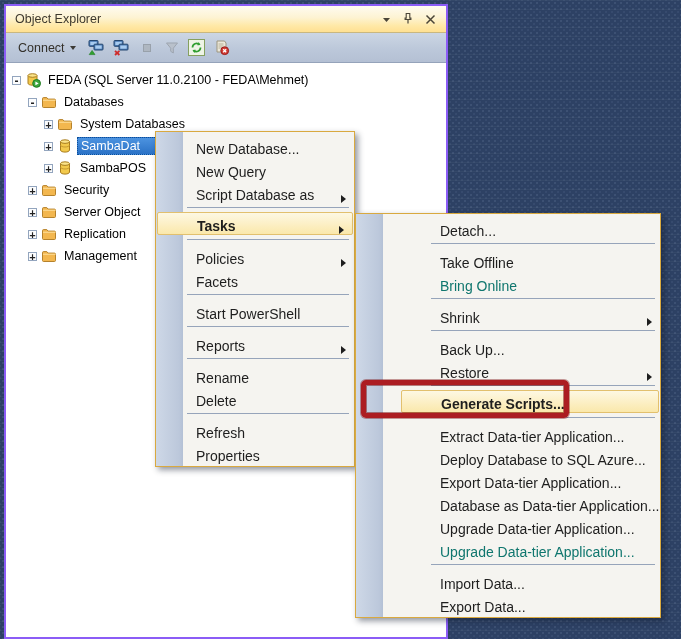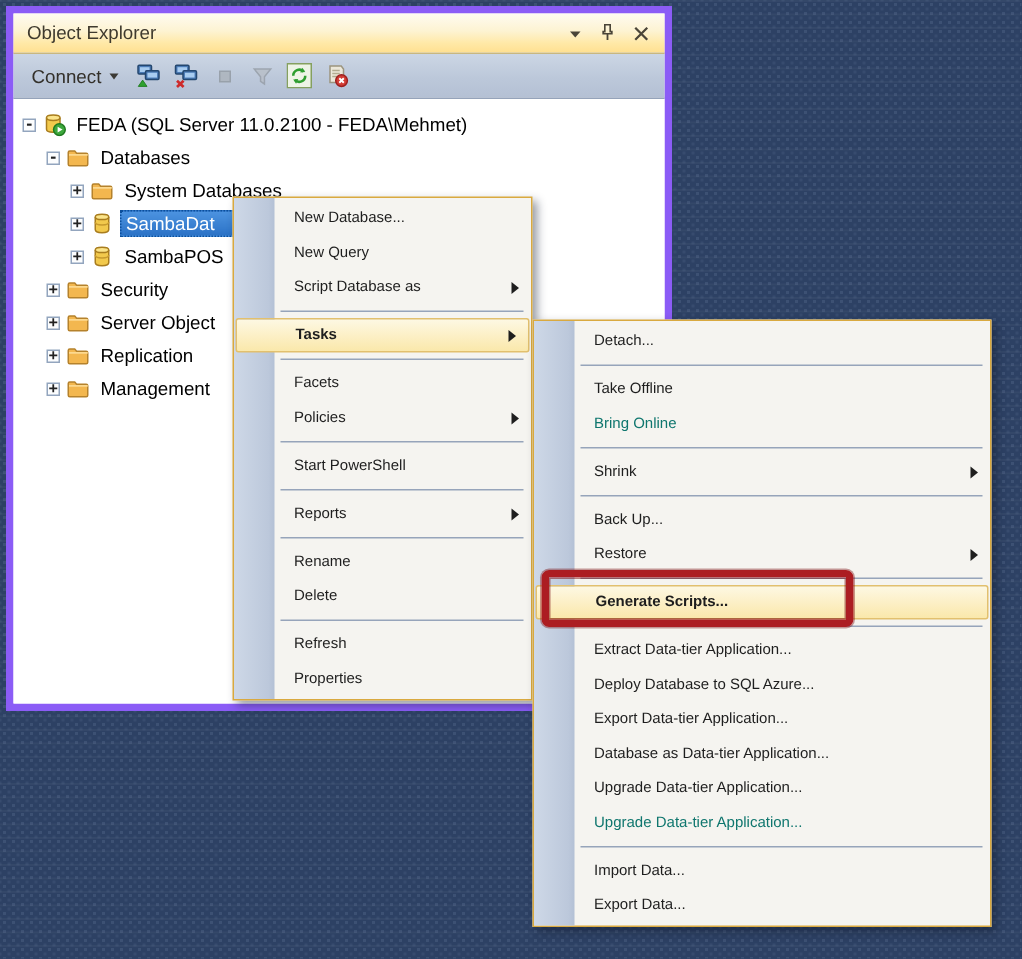--- a/index.html
+++ b/index.html
@@ -9,22 +9,22 @@
     background-color:#2d4164;
     background-image:
       radial-gradient(rgba(140,160,195,.16) 1px, transparent 1.3px),
       radial-gradient(rgba(140,160,195,.10) 1px, transparent 1.3px),
       linear-gradient(rgba(255,255,255,.035) 1px, transparent 1px);
     background-size:6px 6px,6px 6px,100% 9px;
     background-position:0 0,3px 3px,0 0;
   }
   
   .panel{
-    position:absolute;left:4px;top:4px;width:444px;height:470px;
-    border:5px solid #8b5cf6;box-sizing:border-box;
+    position:absolute;left:4px;top:4px;width:444px;height:635px;
+    border:2px solid #8b5cf6;box-sizing:border-box;
     display:flex;flex-direction:column;background:#fff;justify-content:center;
   }
   .titlebar{
     height:26px;flex:0 0 26px;display:flex;align-items:center;
     background:linear-gradient(180deg,#fefbf1 0%,#fdf3d2 45%,#ffe9a8 75%,#ffe091 100%);
     border-bottom:1px solid #c9b77f;padding:0 6px 0 9px;
   }
   .titlebar .title{font-size:12.5px;color:#3f3a2e;flex:1 1 auto;}
   .winbtn{width:20px;height:18px;display:flex;align-items:center;justify-content:center;margin-left:2px;border-radius:2px;}
   .winbtn svg{display:block;}
@@ -57,40 +57,40 @@
   .menu{
     position:absolute;box-sizing:border-box;background:#f5f4f0;
     border:1px solid #d9a93f;box-shadow:3px 3px 6px rgba(15,25,45,.45);
     padding:2px 0;
   }
   .menu .strip{
     position:absolute;left:0;top:0;bottom:0;width:27px;
     background:linear-gradient(90deg,#ced8e7 0%,#bcc8db 85%,#b3c0d5 100%);
   }
   .menu-item{
-    position:relative;height:23px;display:flex;align-items:center;
-    padding-left:40px;padding-right:8px;font-size:10px;color:#1e1e1e;
+    position:relative;height:23px;display:flex;align-items:flex-end;
+    padding-left:40px;padding-right:8px;font-size:14px;color:#1e1e1e;
     box-sizing:border-box;
   }
   .menu-item .mlabel{flex:1 1 auto;white-space:nowrap;}
   .menu-item.disabled{color:#0f766e;}
   .menu-item.highlighted{
     margin:0 1px;padding-left:39px;border:1px solid #e2c06e;border-radius:2px;
     background:linear-gradient(180deg,#fdf8e3 0%,#fcefc4 55%,#fae8ab 100%);
     font-weight:bold;
   }
   .sub-arrow{
     width:0;height:0;flex:0 0 auto;margin-left:8px;
     border-top:4px solid transparent;border-bottom:4px solid transparent;
     border-left:5px solid #1e1e1e;
   }
   .menu-sep{height:9px;display:flex;align-items:center;box-sizing:border-box;position:relative;}
   .menu-sep .line{height:1px;background:#96a4ba;margin-left:31px;margin-right:5px;flex:1 1 auto;}
   #context-menu{left:155px;top:131px;width:200px;z-index:10;}
-  #tasks-submenu{left:355px;top:213px;width:306px;z-index:12;}
+  #tasks-submenu{left:355px;top:213px;width:306px;z-index:12;padding-left:44px;}
   
   .red-box{
     position:absolute;left:361px;top:380px;width:208px;height:38px;z-index:30;
     box-sizing:border-box;border:5px solid #ac1d22;border-radius:5px;
     box-shadow:inset 0 0 0 1px rgba(120,10,12,.5), 0 0 0 1px rgba(120,10,12,.4);
     pointer-events:none;
   }
 </style>
 </head>
 <body>
@@ -284,25 +284,25 @@
       <div class="line"></div>
     </div>
     <div class="menu-item highlighted">
       <span class="mlabel">Tasks</span>
       <span class="sub-arrow"></span>
     </div>
     <div class="menu-sep">
       <div class="line"></div>
     </div>
     <div class="menu-item">
+      <span class="mlabel">Policies</span>
+      <span class="sub-arrow"></span>
+    </div>
+    <div class="menu-item">
       <span class="mlabel">Facets</span>
-    </div>
-    <div class="menu-item">
-      <span class="mlabel">Policies</span>
-      <span class="sub-arrow"></span>
     </div>
     <div class="menu-sep">
       <div class="line"></div>
     </div>
     <div class="menu-item">
       <span class="mlabel">Start PowerShell</span>
     </div>
     <div class="menu-sep">
       <div class="line"></div>
     </div>

